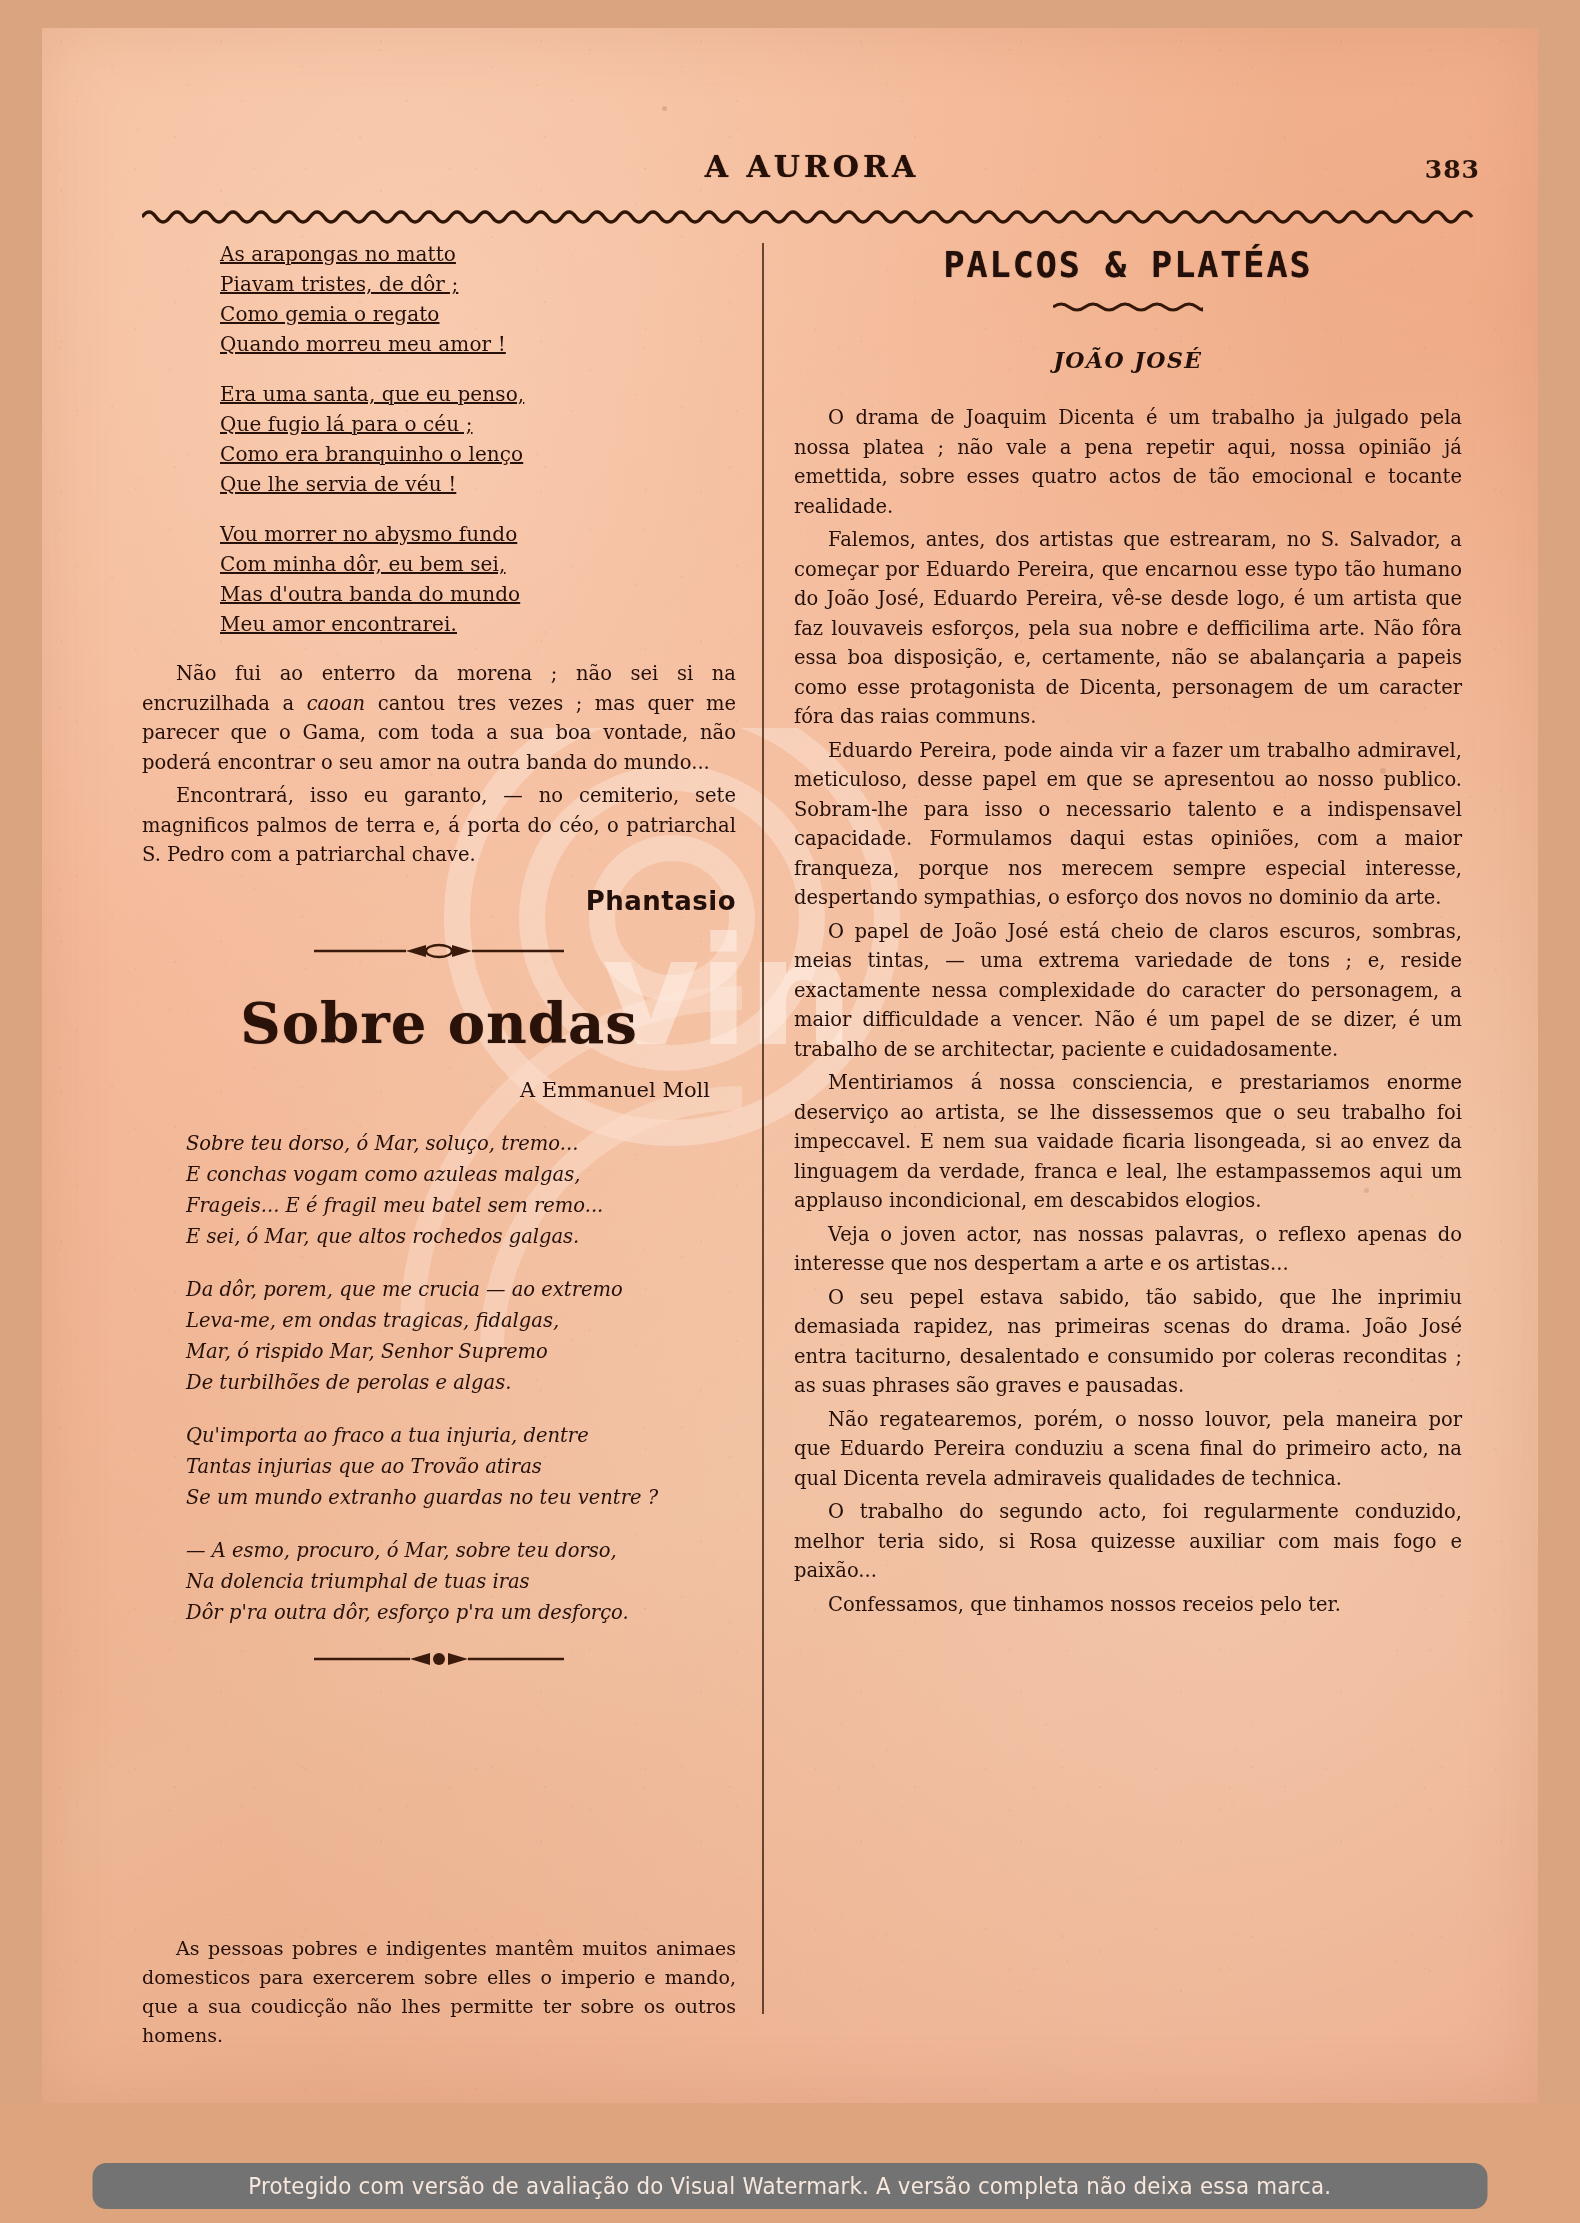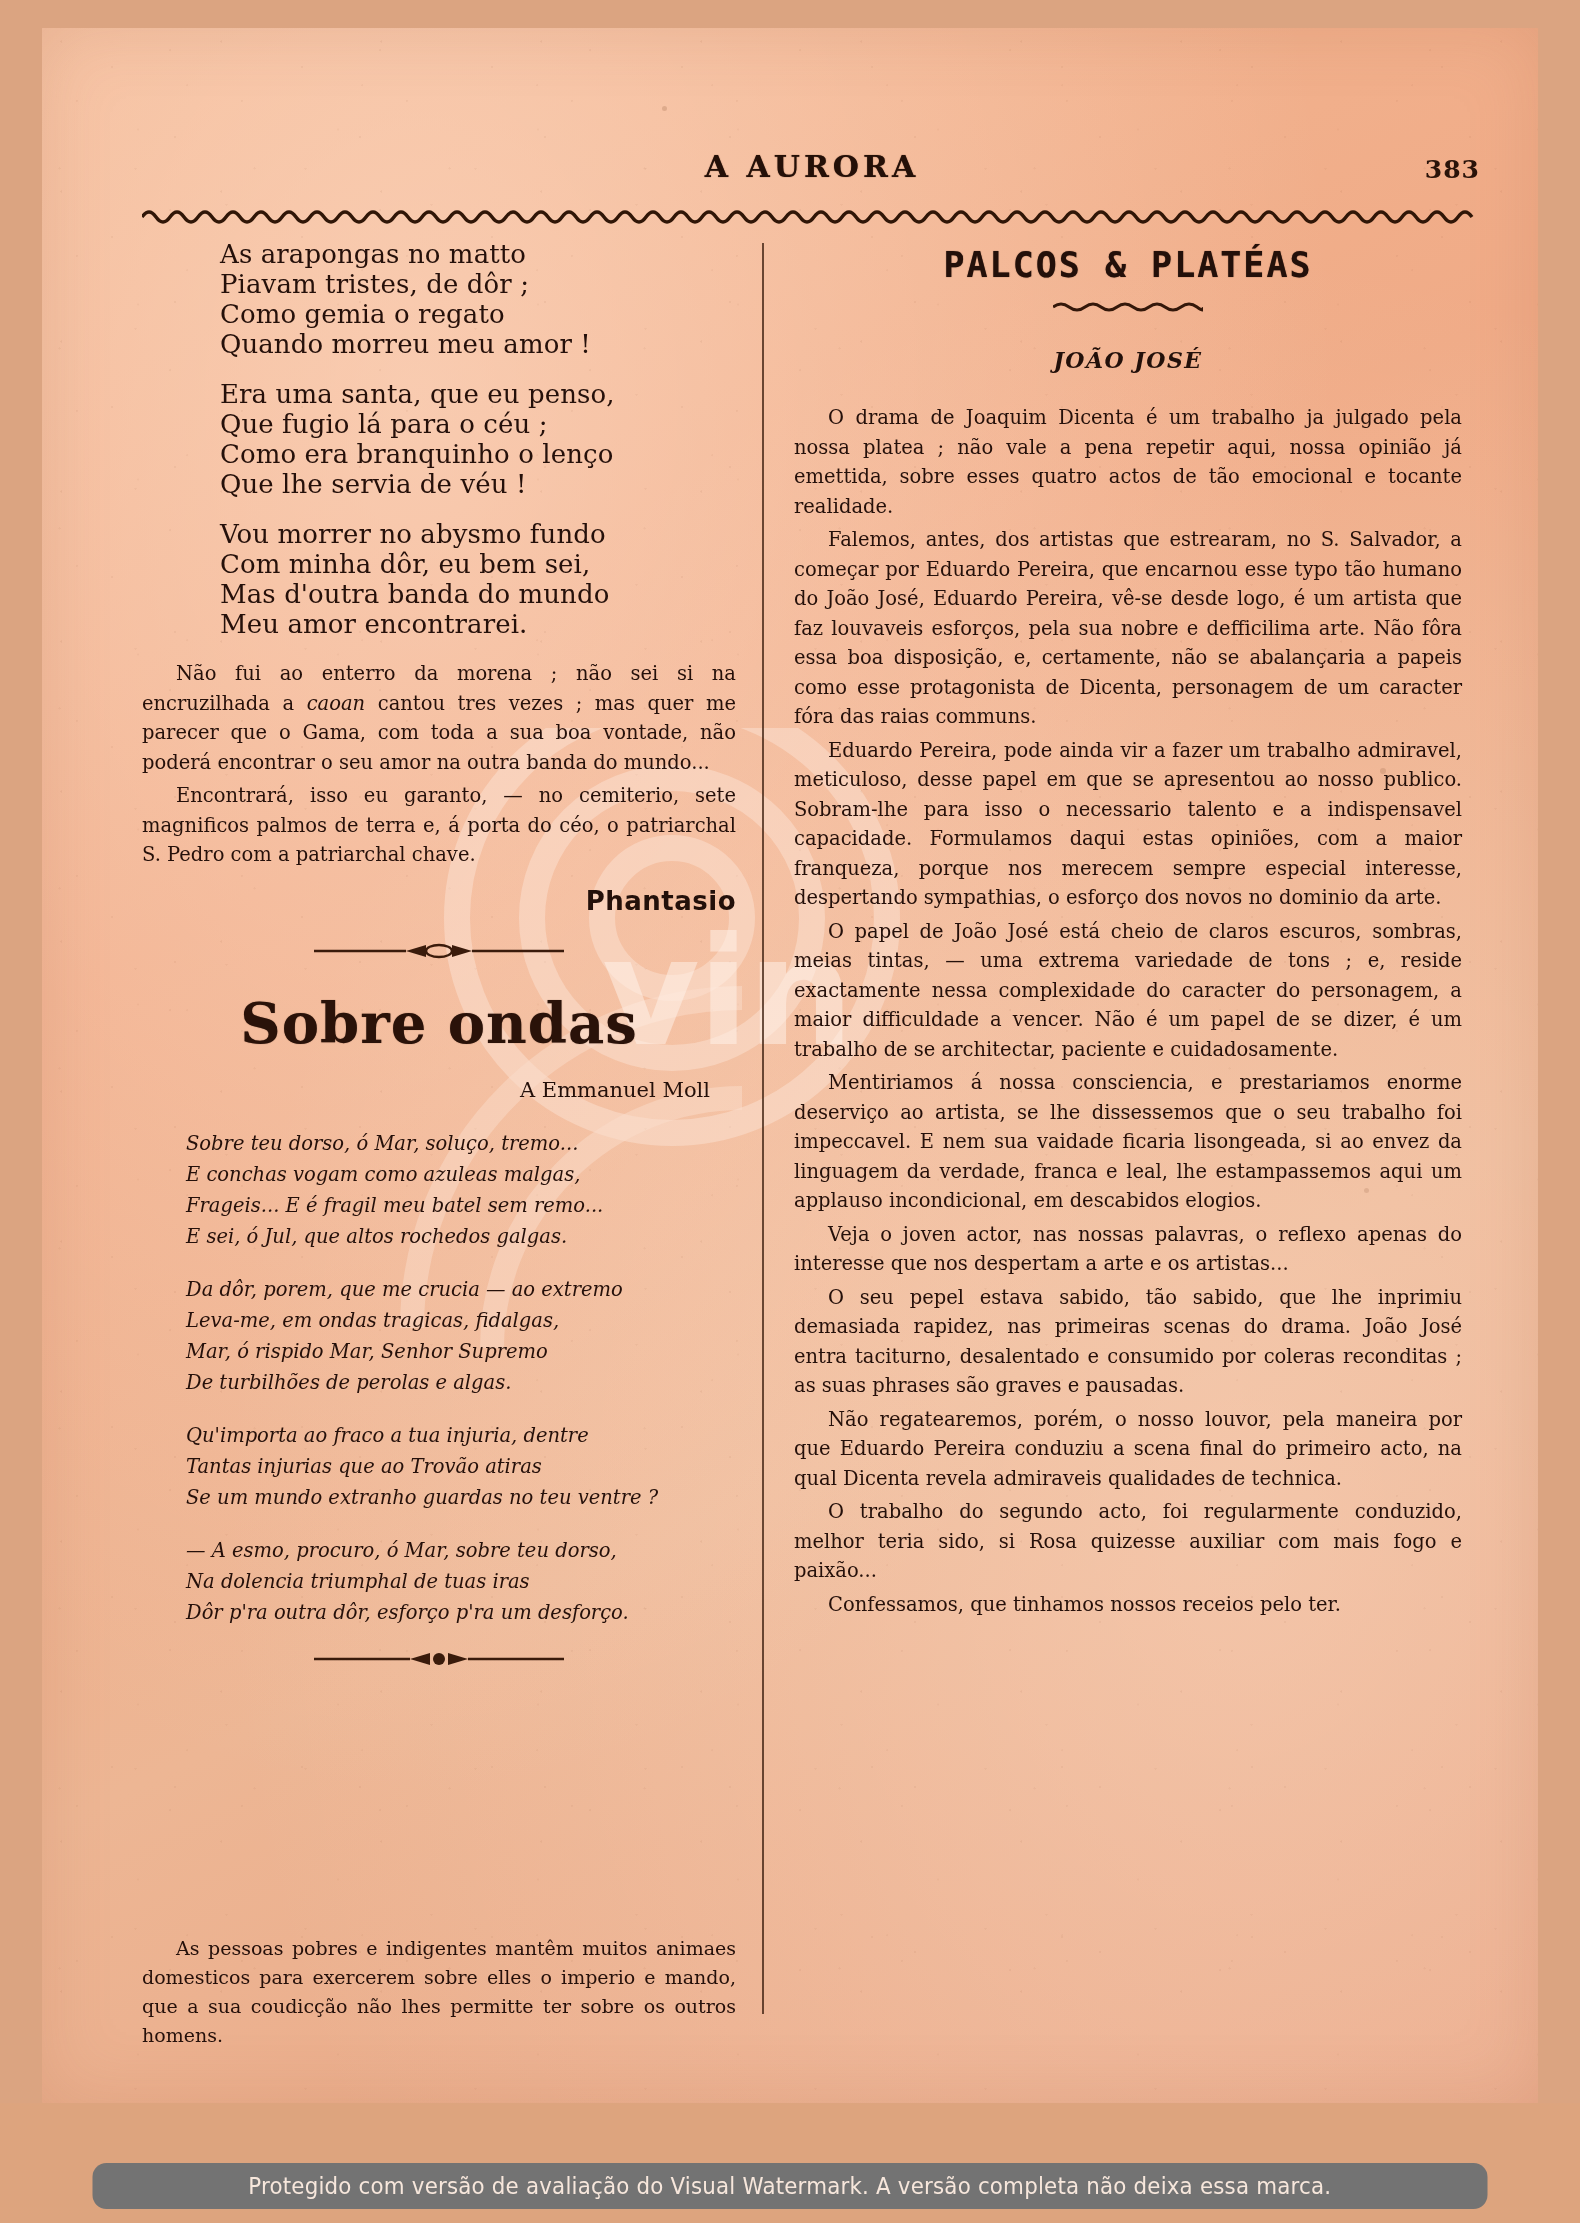--- a/index.html
+++ b/index.html
@@ -101,25 +101,26 @@
   #col-rule  { width: 2px; background: #3a1c0c; opacity: .75; margin: 4px 0 40px 0; }
   #col-right { width: 698px; padding-left: 30px; }
 
   
   .verse-stanza {
     margin: 0 0 20px 0;
     padding-left: 78px;
   }
   .verse-line {
     font-family: "DejaVu Serif", serif;
-    font-size: 26px;
+    font-size: 20px;
     line-height: 30px;
     color: #25100a;
     white-space: nowrap;
     letter-spacing: .1px;
+    text-decoration: underline;
   }
 
   .prose {
     font-family: "DejaVu Serif", serif;
     font-size: 19.5px;
     line-height: 29.5px;
     color: #25100a;
     text-align: justify;
     text-indent: 34px;
     margin: 0 0 4px 0;
@@ -344,21 +345,21 @@
           </div>
 
           <h2 id="sobre-ondas-title">Sobre ondas</h2>
 
           <div id="dedication">A Emmanuel Moll</div>
 
           <div class="verse-italic-stanza">
             <div class="verse-italic-line">Sobre teu dorso, ó Mar, soluço, tremo...</div>
             <div class="verse-italic-line">E conchas vogam como azuleas malgas,</div>
             <div class="verse-italic-line">Frageis... E é fragil meu batel sem remo...</div>
-            <div class="verse-italic-line">E sei, ó Jul, que altos rochedos galgas.</div>
+            <div class="verse-italic-line">E sei, ó Mar, que altos rochedos galgas.</div>
           </div>
 
           <div class="verse-italic-stanza">
             <div class="verse-italic-line">Da dôr, porem, que me crucia — ao extremo</div>
             <div class="verse-italic-line">Leva-me, em ondas tragicas, fidalgas,</div>
             <div class="verse-italic-line">Mar, ó rispido Mar, Senhor Supremo</div>
             <div class="verse-italic-line">De turbilhões de perolas e algas.</div>
           </div>
 
           <div class="verse-italic-stanza">

